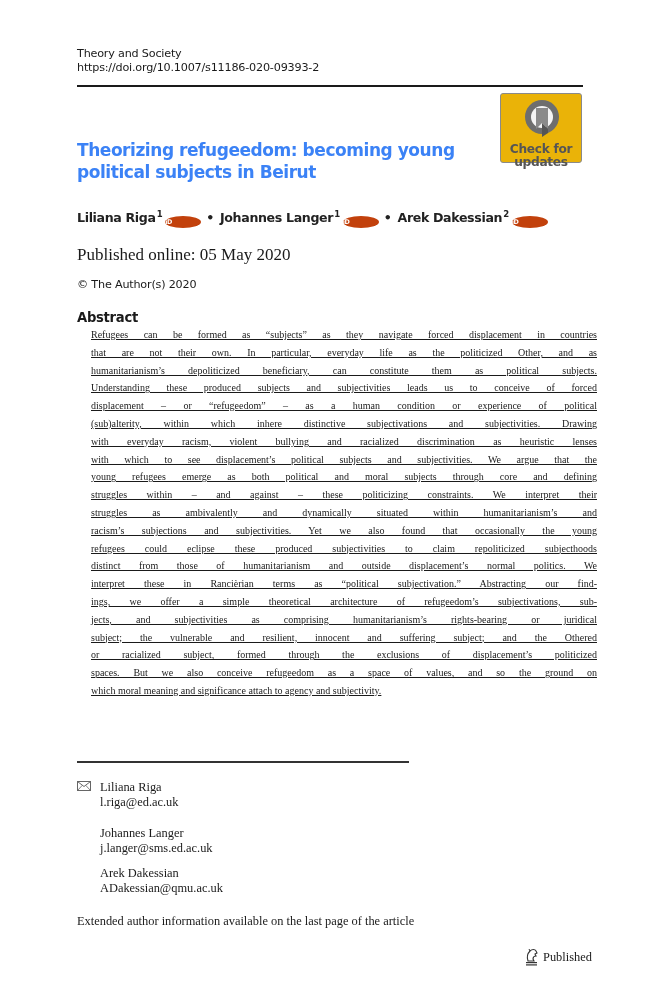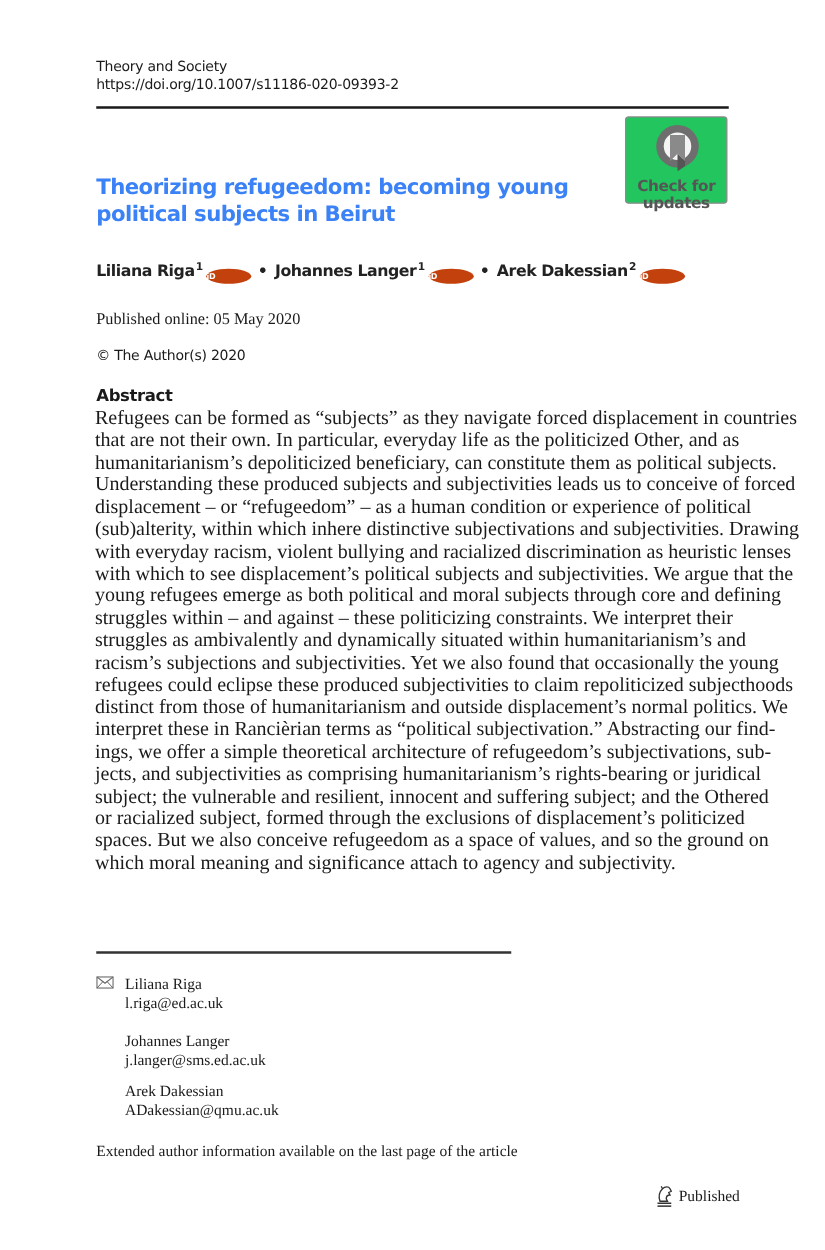--- a/index.html
+++ b/index.html
@@ -4,36 +4,36 @@
   <style>
     html, body { margin: 0; padding: 0; background: #ffffff; }
     body { width: 660px; height: 1000px; position: relative; overflow: hidden; color: #1a1a1a; }
     .sans { font-family: "DejaVu Sans", sans-serif; }
     .serif { font-family: "Liberation Serif", serif; }
 
     #journal { position: absolute; left: 77px; top: 47px; font-size: 11.2px; line-height: 14px; letter-spacing: -0.2px; }
     #doi { position: absolute; left: 77px; top: 61px; font-size: 11.2px; line-height: 14px; letter-spacing: -0.2px; }
     #top-rule { position: absolute; left: 77px; top: 85px; width: 506px; height: 2px; background: #1a1a1a; }
 
-    #badge { position: absolute; left: 500px; top: 93px; width: 82px; height: 70px; border: 1px solid #8a8a8a; border-radius: 3px; background: #22c55e; box-sizing: border-box; }
+    #badge { position: absolute; left: 500px; top: 93px; width: 82px; height: 70px; border: 1px solid #8a8a8a; border-radius: 3px; background: #eab308; box-sizing: border-box; }
     #badge svg { position: absolute; left: 23px; top: 5px; }
     #badge-text { position: absolute; left: 0; width: 100%; top: 49px; text-align: center; font-size: 12.2px; line-height: 12.5px; font-weight: bold; color: #555; letter-spacing: -0.3px; }
 
     #title { position: absolute; left: 77px; top: 139px; width: 420px; font-size: 17px; line-height: 22px; font-weight: bold; letter-spacing: -0.45px; color: #3b82f6; }
 
     #authors { position: absolute; left: 77px; top: 206px; font-size: 12.6px; line-height: 16px; letter-spacing: -0.35px; font-weight: bold; color: #222; white-space: nowrap; }
     #authors sup { font-size: 8.5px; vertical-align: 5px; margin-left: 1px; }
     .orcid { display: inline-block; width: 36px; height: 12px; border-radius: 50%; background: #c2410c; color: #fff; font-size: 6.4px; line-height: 12px; vertical-align: -2px; margin: 0 3px 0 3px; font-weight: bold; letter-spacing: -0.3px; }
     .dot { margin: 0 2px; }
 
-    #published { position: absolute; left: 77px; top: 248px; font-size: 13px; line-height: 14px; }
+    #published { position: absolute; left: 77px; top: 248px; font-size: 17px; line-height: 14px; }
     #copyright { position: absolute; left: 77px; top: 278px; font-size: 11.2px; line-height: 14px; letter-spacing: -0.2px; }
 
     #abstract-heading { position: absolute; left: 77px; top: 310px; font-size: 13.2px; line-height: 16px; font-weight: bold; letter-spacing: -0.3px; }
-    #abstract-body { position: absolute; left: 76px; top: 326px; width: 506px; font-size: 16px; line-height: 17.8px; }
+    #abstract-body { position: absolute; left: 91px; top: 326px; width: 506px; font-size: 10px; line-height: 17.8px; text-decoration: underline; }
     #abstract-body .ln { display: block; text-align: justify; text-align-last: justify; white-space: nowrap; height: 17.8px; }
     #abstract-body .ln.last { text-align-last: left; }
 
     #foot-rule { position: absolute; left: 77px; top: 761px; width: 332px; height: 1.5px; background: #333; }
 
     #corr-icon { position: absolute; left: 77px; top: 781px; }
     .contact { position: absolute; left: 100px; font-size: 12.4px; line-height: 15px; }
     .contact .name { display: block; }
     .contact .email { display: block; }
 

